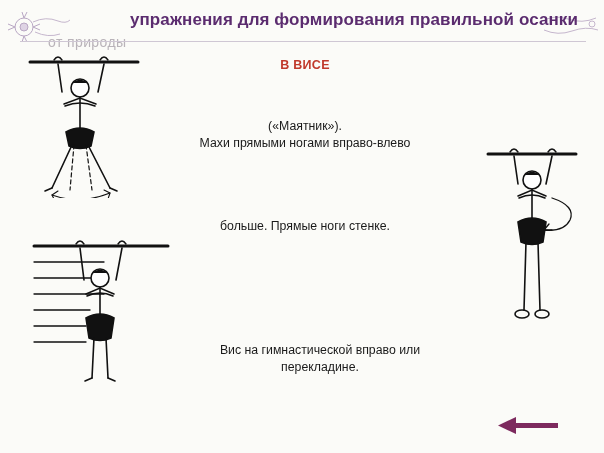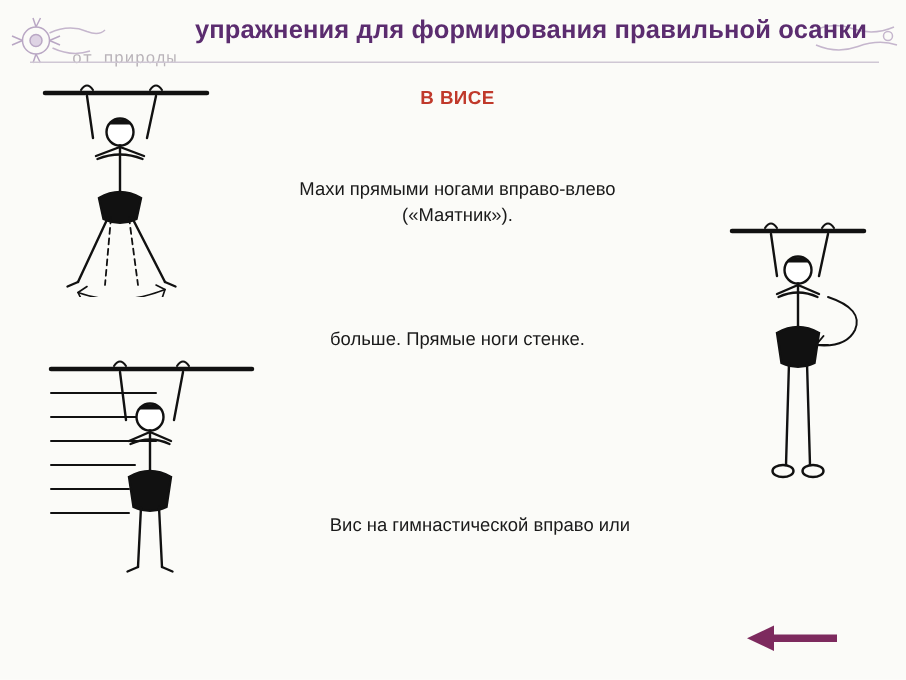--- a/index.html
+++ b/index.html
@@ -40,24 +40,23 @@
     position: absolute;
     right: 4px;
     top: 2px;
     width: 60px;
     height: 30px;
   }
   .header-faint {
     position: absolute;
     left: 48px;
     top: 26px;
-    font-size: 11px;
+    font-size: 14px;
     color: #b9b3b9;
     letter-spacing: 0.4px;
-    font-family: Liberation Mono, monospace;
   }
   .title {
     position: absolute;
     left: 58px;
     top: 10px;
     width: 520px;
     text-align: right;
     font-size: 17px;
     font-weight: bold;
     color: #5b2c6f;
@@ -145,30 +144,31 @@
 
     <div class="header-faint">от природы</div>
   </div>
 
   <div class="title">упражнения для формирования правильной осанки</div>
   <div class="title-rule"></div>
 
   <div class="subtitle">В ВИСЕ</div>
 
   <div class="para para-1">
+    <div>(«Маятник»).</div>
     <div>Махи прямыми ногами вправо-влево</div>
-    <div>(«Маятник»).</div>
   </div>
 
   <div class="para para-2">
     <div>больше. Прямые ноги стенке.</div>
   </div>
 
   <div class="para para-3">
     <div>Вис на гимнастической вправо или</div>
+    <div>перекладине.</div>
   </div>
 
   <div class="figure fig-1">
     <svg width="140" height="150" viewBox="0 0 140 150">
       <g stroke="#111" stroke-width="1.6" fill="none" stroke-linecap="round">
 
         <line x1="12" y1="14" x2="120" y2="14" stroke-width="3"></line>
 
         <path d="M40 16 L44 44"></path>
         <path d="M86 16 L80 44"></path>

